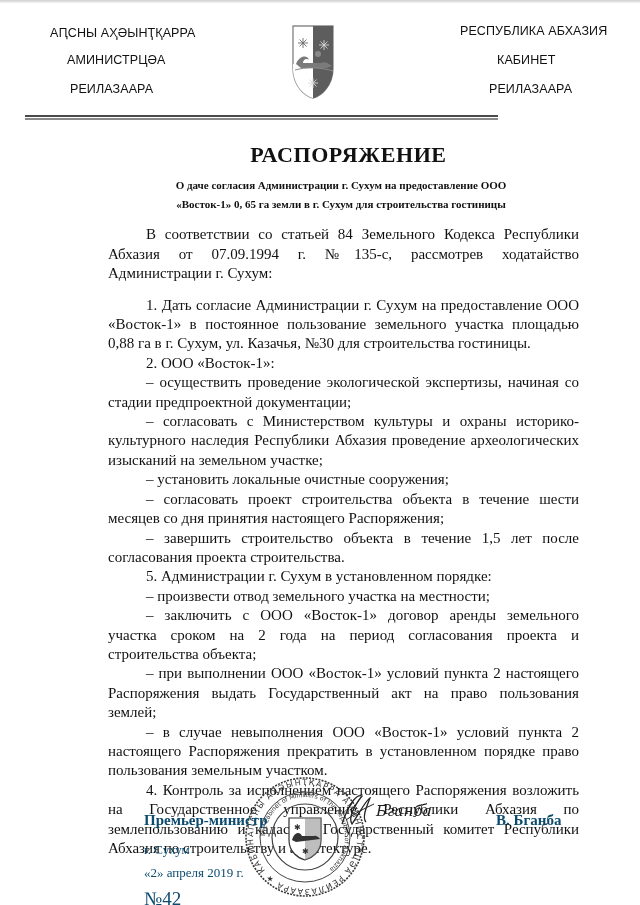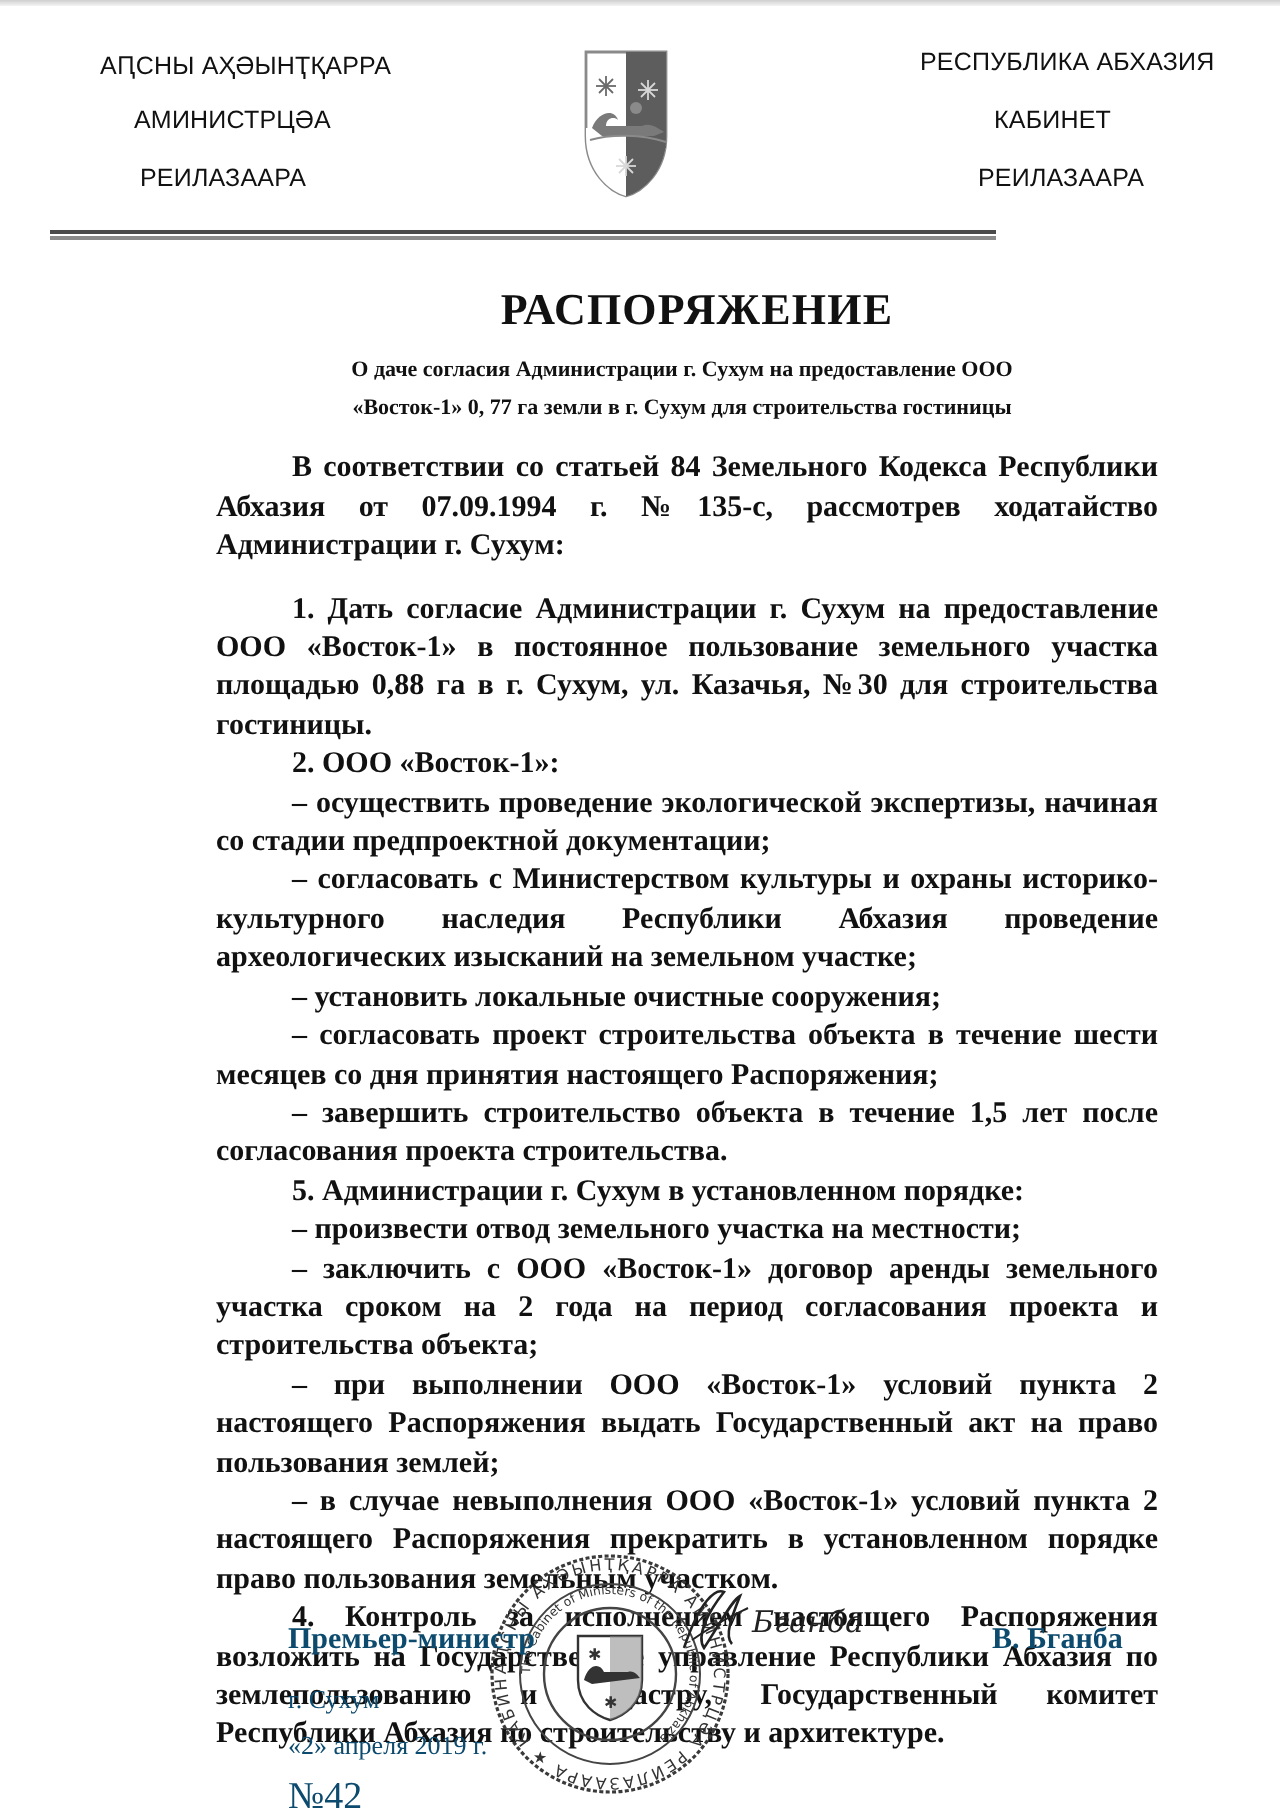--- a/index.html
+++ b/index.html
@@ -8,21 +8,21 @@
   .hdr { position:absolute; font-family:"Liberation Sans", sans-serif; font-size:12.5px; color:#111; letter-spacing:0.1px; }
   .hdr-left { left:40px; top:24px; width:170px; }
   .hdr-right { left:450px; top:24px; width:170px; }
   .hdr div { position:absolute; white-space:nowrap; }
   .emblem { position:absolute; left:291px; top:24px; width:44px; height:76px; }
   .rulewrap { position:absolute; left:25px; top:115px; width:473px; height:6px; }
   .doc { position:absolute; left:108px; top:145px; width:471px; font-family:"Liberation Serif", serif; font-size:15px; line-height:19.4px; color:#111; }
   .title { text-align:center; font-weight:bold; font-size:22px; letter-spacing:0.6px; margin:0 0 12px 0; padding-left:10px; }
   .subject { text-align:center; font-weight:bold; font-size:11px; line-height:19px; margin:0 0 11px -22px; width:510px; }
   .p { text-align:justify; text-align-last:left; margin:0; }
-  .ind { text-indent:38px;font-weight:bold; }
+  .ind { text-indent:38px; }
   .gap { height:12px; }
   .sig { position:absolute; font-family:"Liberation Serif", serif; color:#0c4a6e; }
   .sig-title { left:144px; top:812px; font-weight:bold; font-size:15px; }
   .sig-name { left:496px; top:812px; font-weight:bold; font-size:15px; }
   .sig-city { left:144px; top:842px; font-size:13px; }
   .sig-date { left:144px; top:865px; font-size:13px; }
   .sig-num { left:144px; top:888px; font-size:19px; }
   .stamp { position:absolute; left:244px; top:776px; width:122px; height:122px; }
   .signature { position:absolute; left:340px; top:790px; width:120px; height:40px; }
 </style>
@@ -74,21 +74,21 @@
 
 <div class="rulewrap">
   <div style="position:absolute;left:0;top:0;width:473px;height:2px;background:#4a4a4a;"></div>
   <div style="position:absolute;left:0;top:3px;width:473px;height:1.5px;background:#8a8a8a;"></div>
 </div>
 
 <div class="doc">
   <div class="title">РАСПОРЯЖЕНИЕ</div>
   <div class="subject">
     <div>О даче согласия Администрации г. Сухум на предоставление ООО</div>
-    <div>«Восток-1» 0, 77 га земли в г. Сухум для строительства гостиницы</div>
+    <div>«Восток-1» 0, 65 га земли в г. Сухум для строительства гостиницы</div>
   </div>
   <p class="p ind">В соответствии со статьей 84 Земельного Кодекса Республики Абхазия от 07.09.1994 г. №135-с, рассмотрев ходатайство Администрации г. Сухум:</p>
   <div class="gap"></div>
   <p class="p ind">1. Дать согласие Администрации г. Сухум на предоставление ООО «Восток-1» в постоянное пользование земельного участка площадью 0,88 га в г. Сухум, ул. Казачья, №30 для строительства гостиницы.</p>
   <p class="p ind">2. ООО «Восток-1»:</p>
   <p class="p ind">– осуществить проведение экологической экспертизы, начиная со стадии предпроектной документации;</p>
   <p class="p ind">– согласовать с Министерством культуры и охраны историко-культурного наследия Республики Абхазия проведение археологических изысканий на земельном участке;</p>
   <p class="p ind">– установить локальные очистные сооружения;</p>
   <p class="p ind">– согласовать проект строительства объекта в течение шести месяцев со дня принятия настоящего Распоряжения;</p>
   <p class="p ind">– завершить строительство объекта в течение 1,5 лет после согласования проекта строительства.</p>

